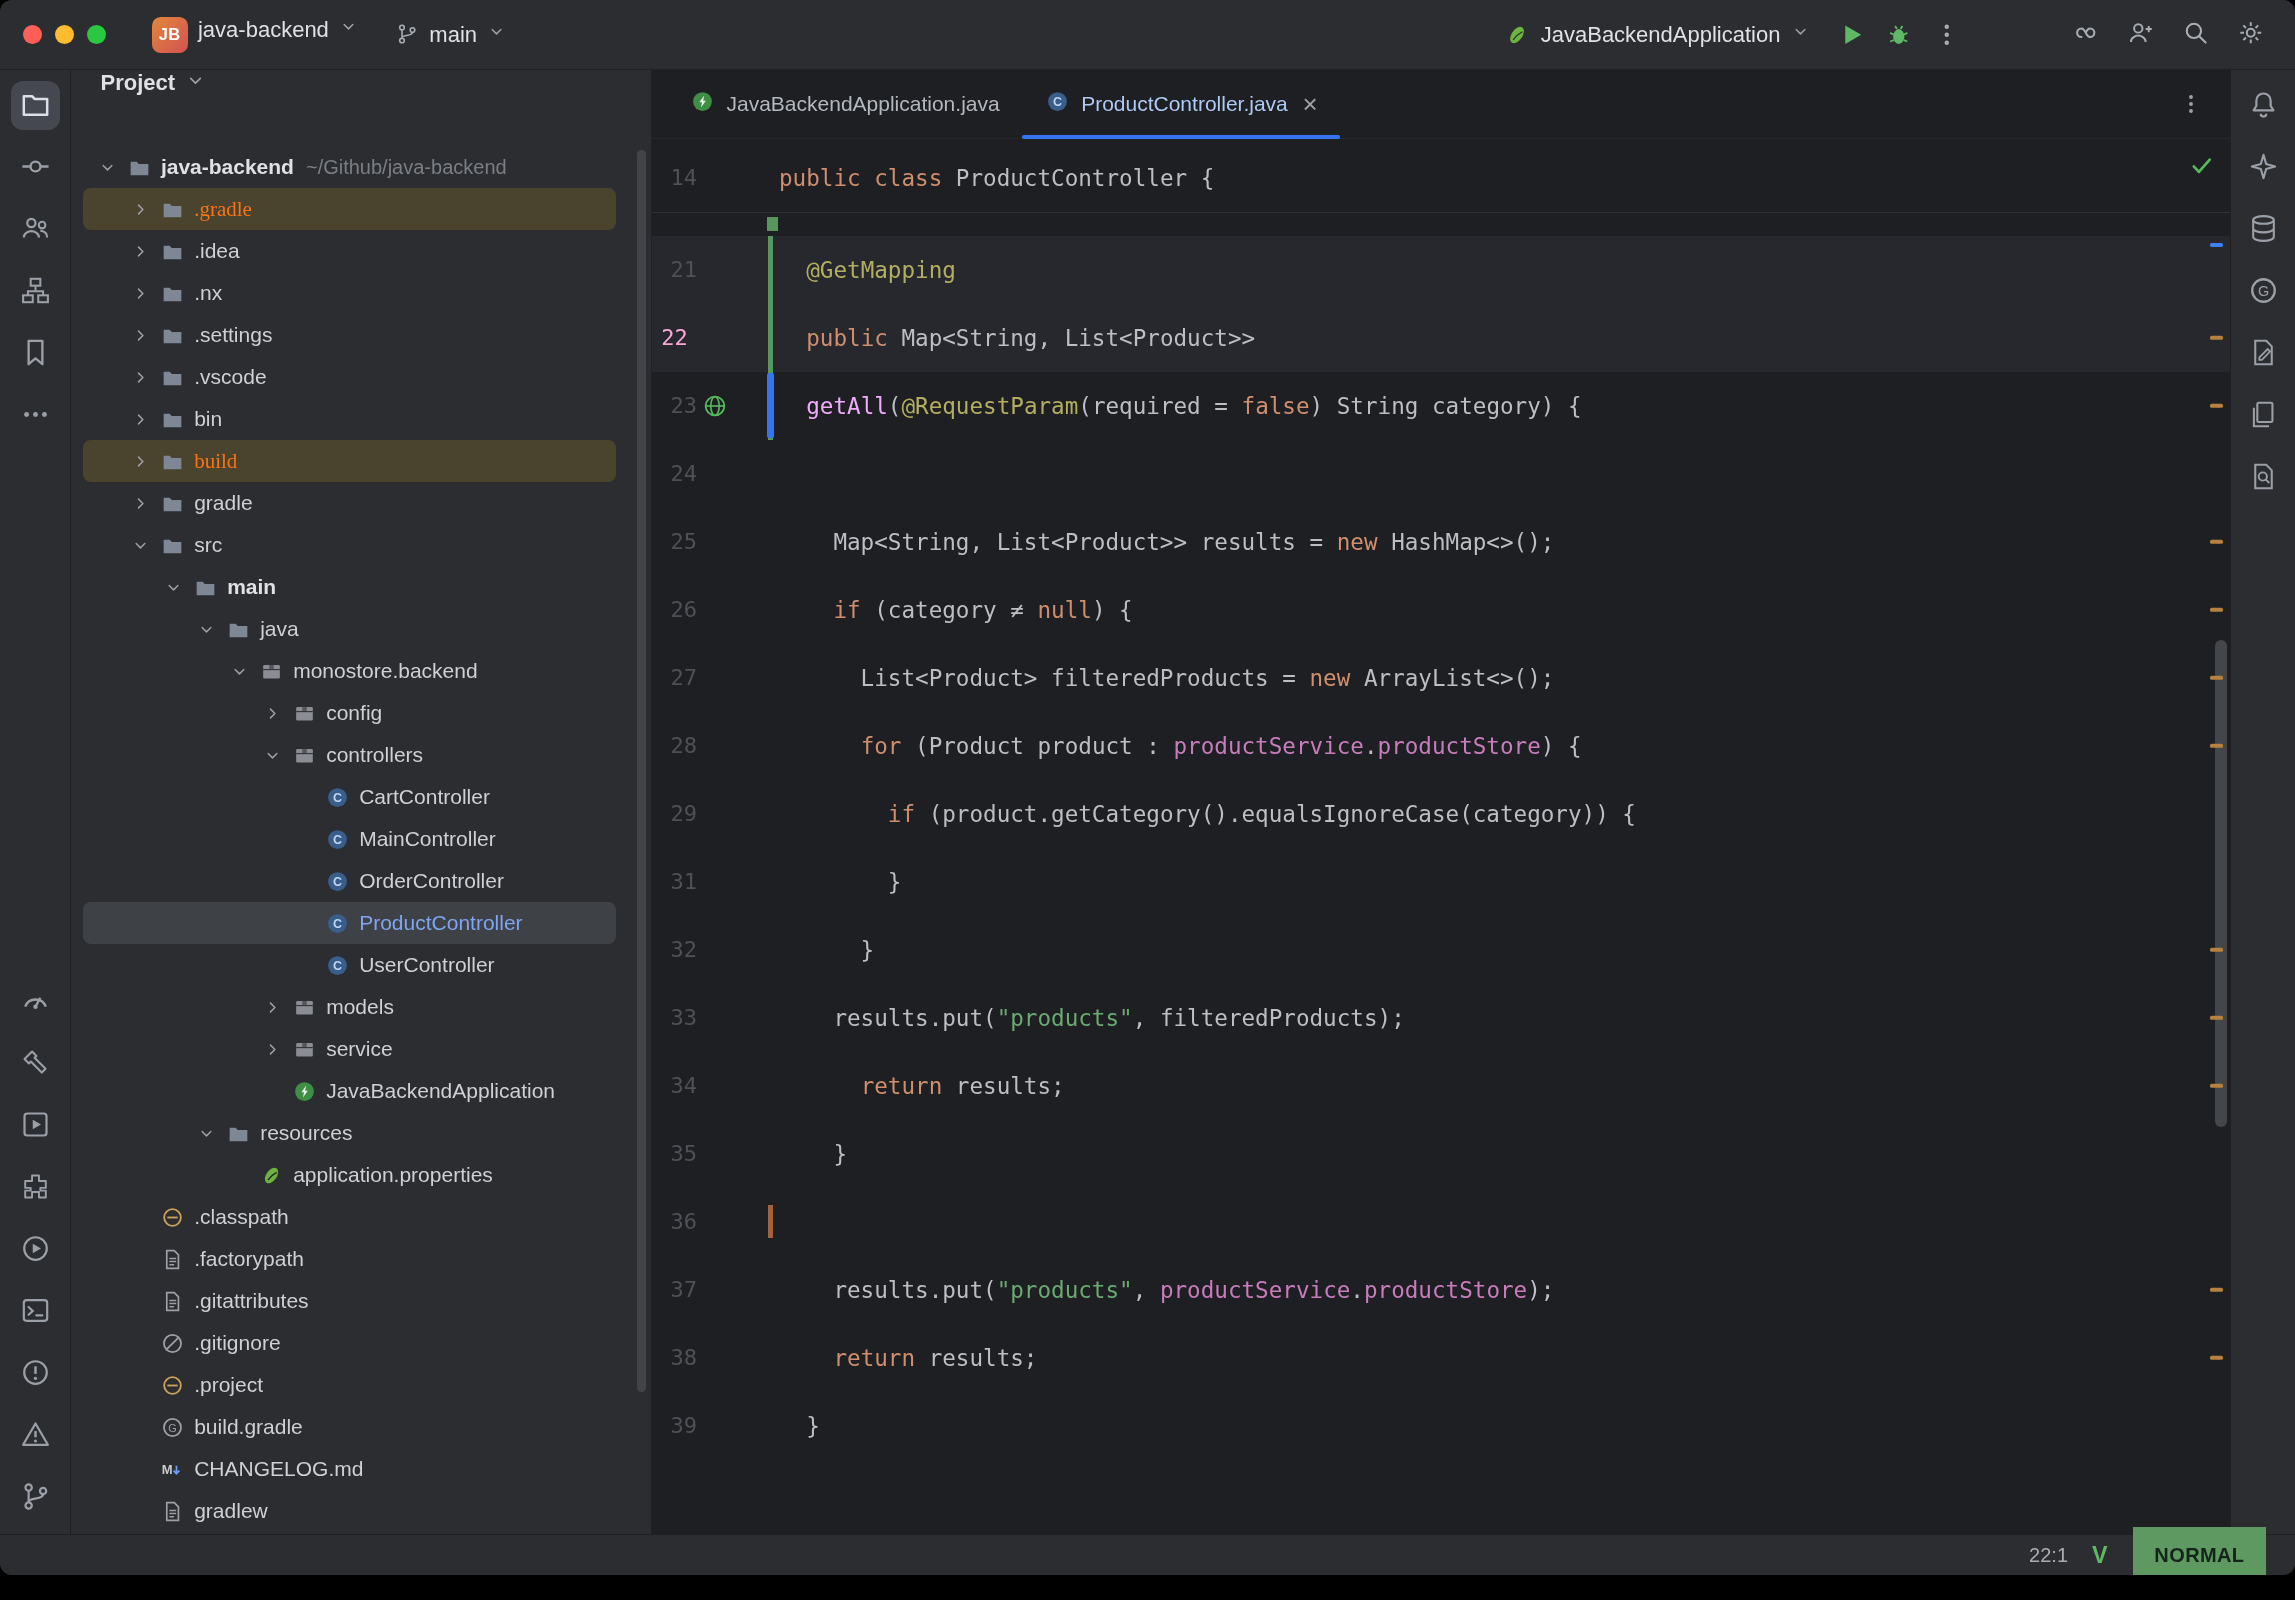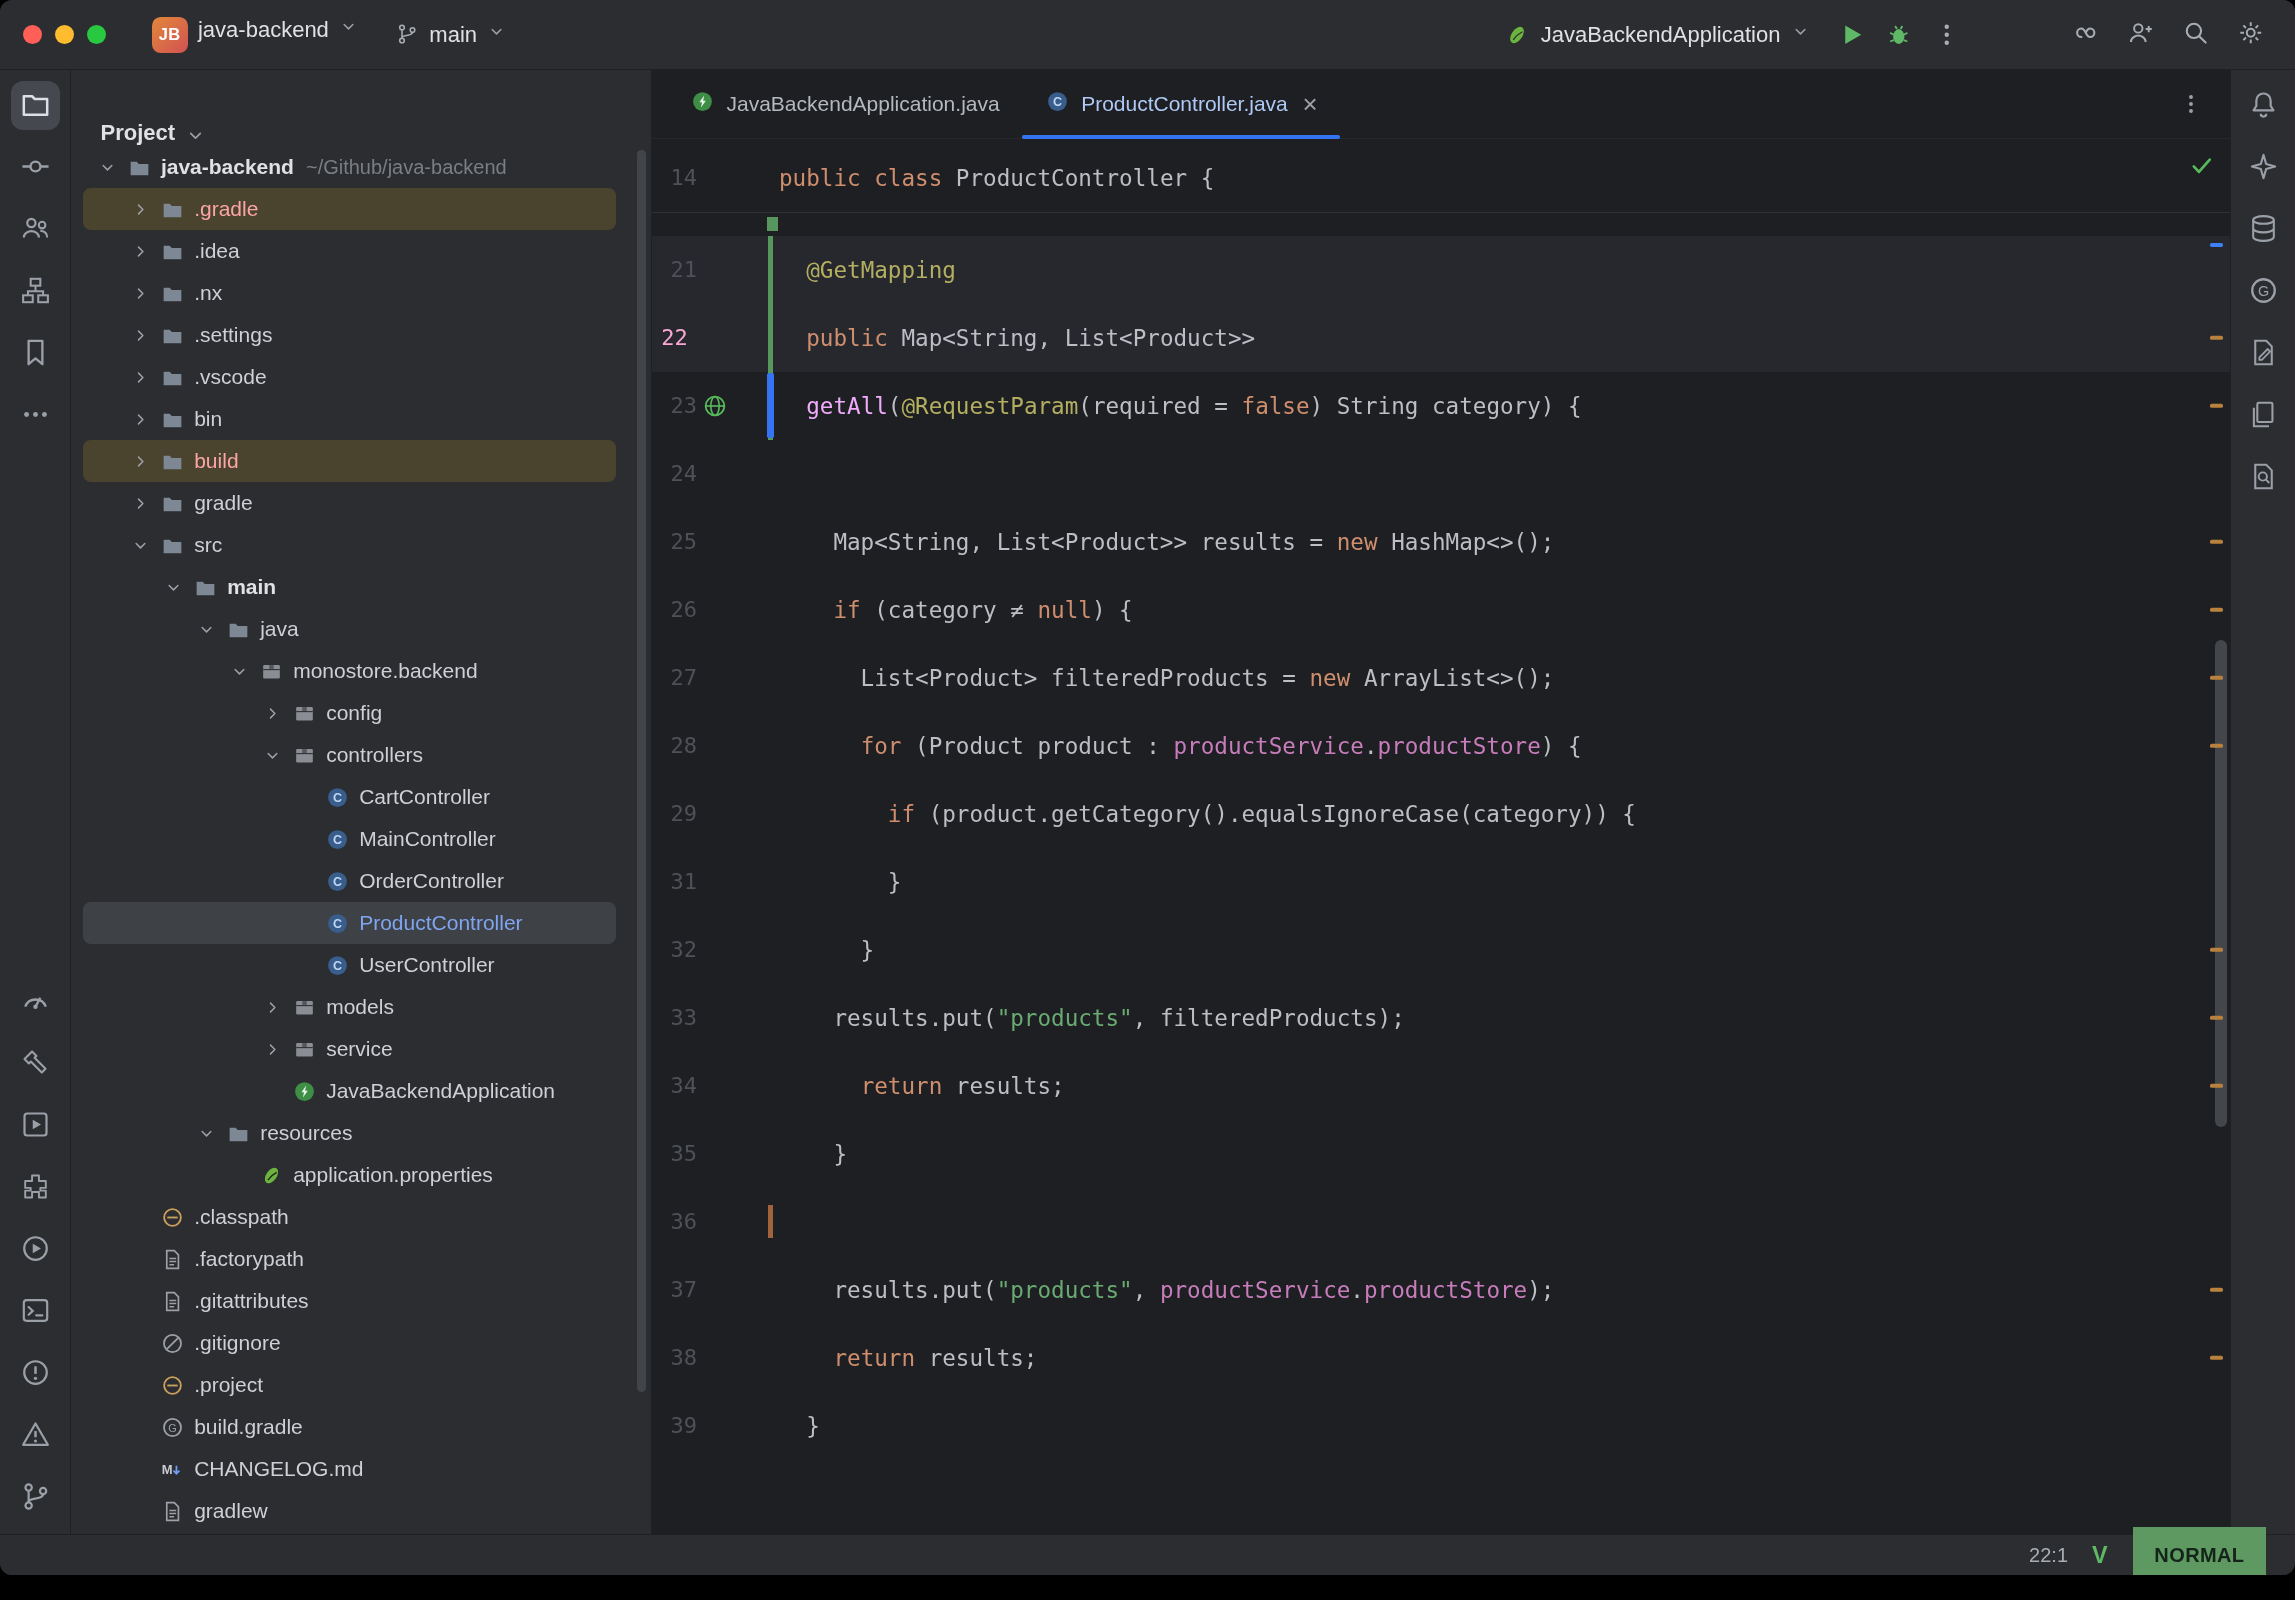--- a/index.html
+++ b/index.html
@@ -29,29 +29,29 @@
     padding:11.3px 0;gap:13px;flex:0 0 auto;}
   .stripe.left{border-right:0.9px solid #1F2023}
   .stripe.right{border-left:0.9px solid #1F2023;width:64px}
   .stripe-btn{width:49px;height:49px;border-radius:12px;display:grid;place-items:center;color:#9BA0A8;}
   .stripe-btn.active{background:#45484E;color:#DCDFE4;}
   .stripe-btn svg{width:33px;height:33px}
   .stripe .push{margin-top:auto}
   
   .project-panel{width:580px;background:#2B2D30;border-right:0.9px solid #1F2023;flex:0 0 auto;
     display:flex;flex-direction:column;position:relative;min-height:0;}
-  .panel-header{height:76px;display:flex;align-items:flex-end;padding-left:29.5px;gap:10.4px;
+  .panel-header{height:76px;display:flex;align-items:flex-start;padding-left:29.5px;gap:10.4px;
     color:#DFE1E5;font-size:22px;font-weight:700;flex:0 0 auto;}
   .panel-header svg{width:21px;height:21px;color:#9DA0A8}
   .tree{flex:1 1 auto;overflow:hidden;font-size:21px;color:#CED0D6;position:relative;}
   .trow{height:42px;display:flex;align-items:center;margin:0 35px 0 12px;border-radius:7.8px;position:relative;}
   .trow.selected{background:#3E4146;}
   .trow.selected .tlabel{color:#7FA5F0;}
   .trow.excluded{background:#4A432E;}
-  .trow.excluded .tlabel{color:#fca5a5;}
+  .trow.excluded .tlabel{color:#f97316;font-family:Liberation Serif, serif;}
   .twist{width:31px;height:31px;display:grid;place-items:center;color:#9DA0A8;flex:0 0 auto;}
   .twist svg{width:19px;height:19px}
   .ticon{width:33px;height:31px;display:grid;place-items:center;color:#9DA0A8;flex:0 0 auto;}
   .ticon svg{width:25px;height:25px}
   .tlabel{margin-left:5.2px;white-space:nowrap;}
   .tlabel.bold{font-weight:700;color:#DFE1E5;}
   .textra{margin-left:12px;color:#7A7E85;font-size:20px;white-space:nowrap;}
   .panel-scroll{position:absolute;right:5.2px;top:80px;width:8.7px;height:1242px;background:#4A4D52;
     border-radius:4.3px;opacity:.75;}
   

